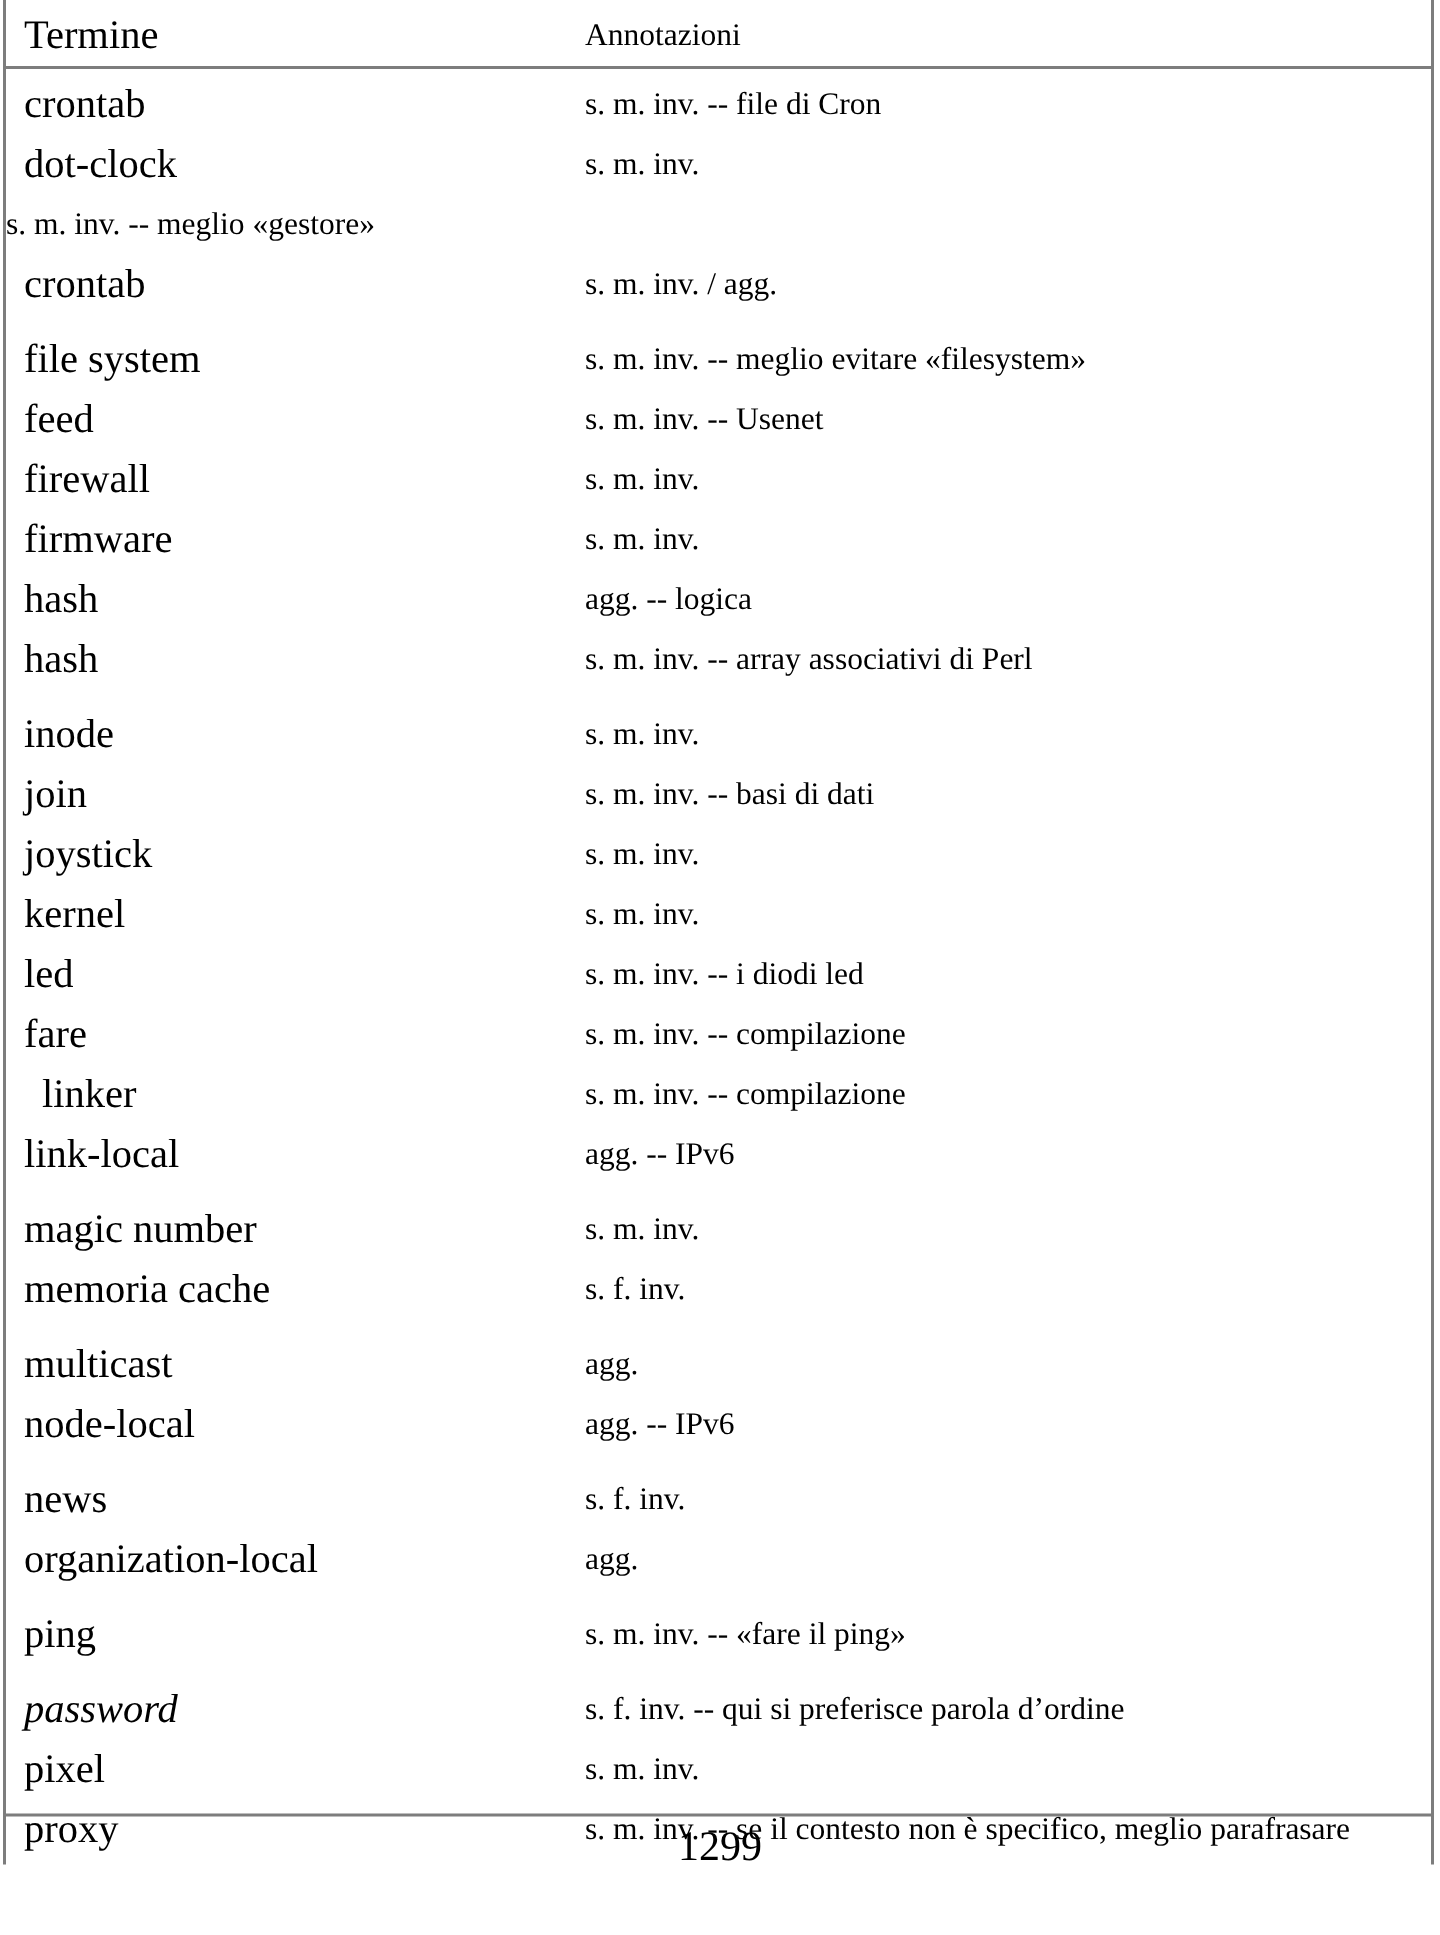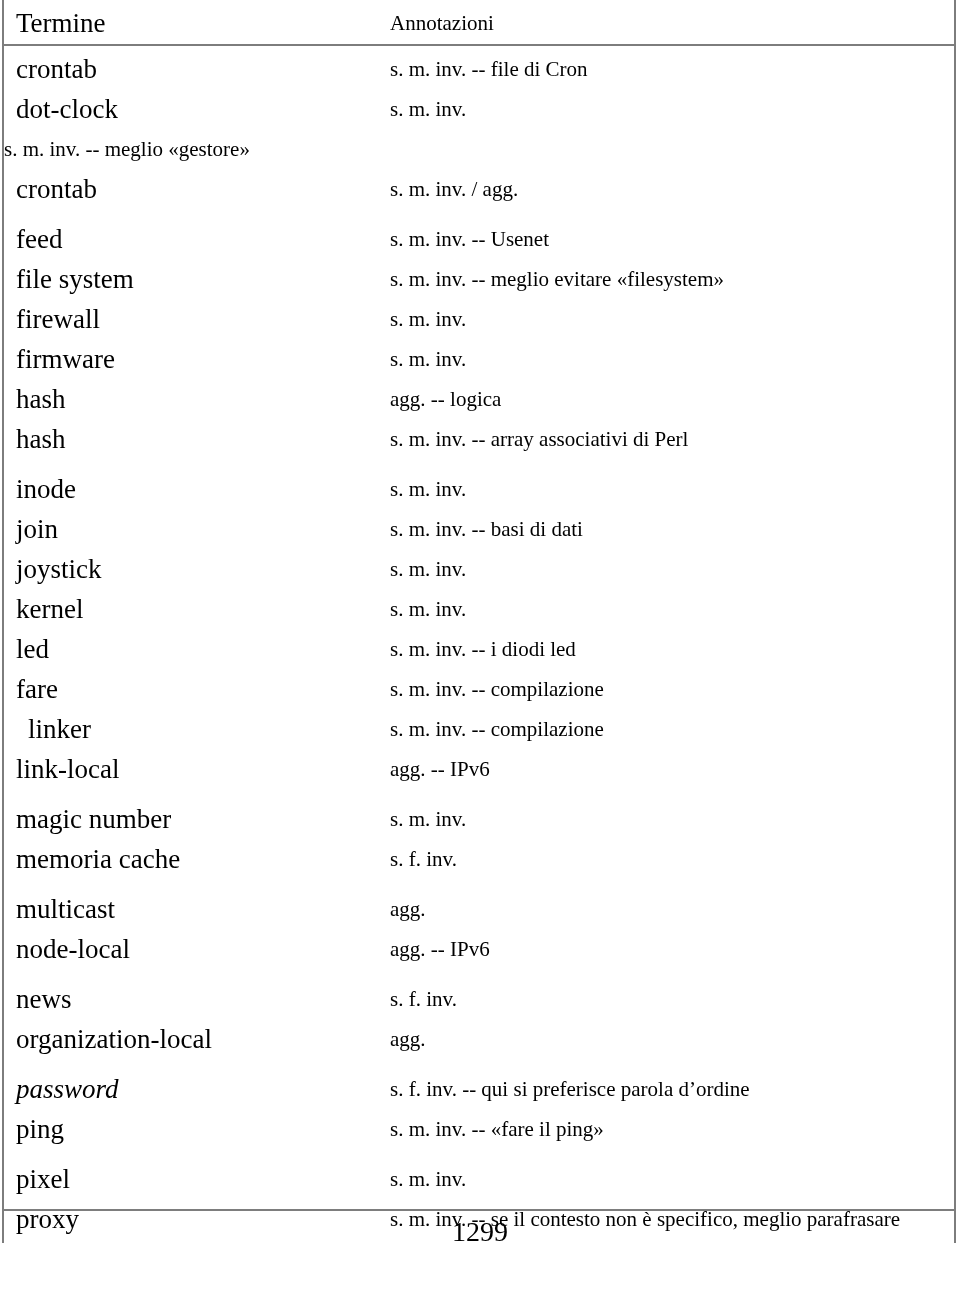--- a/index.html
+++ b/index.html
@@ -137,28 +137,28 @@
           <div class="col-note">s. m. inv.</div>
         </div>
         <div class="row">
           <div class="col-note">s. m. inv. -- meglio «gestore»</div>
         </div>
         <div class="row gap-after">
           <div class="col-term">crontab</div>
           <div class="col-note">s. m. inv. / agg.</div>
         </div>
         <div class="row">
+          <div class="col-term">file system</div>
+          <div class="col-note">s. m. inv. -- meglio evitare «filesystem»</div>
+        </div>
+        <div class="row">
           <div class="col-term">feed</div>
           <div class="col-note">s. m. inv. -- Usenet</div>
         </div>
         <div class="row">
-          <div class="col-term">file system</div>
-          <div class="col-note">s. m. inv. -- meglio evitare «filesystem»</div>
-        </div>
-        <div class="row">
           <div class="col-term">firewall</div>
           <div class="col-note">s. m. inv.</div>
         </div>
         <div class="row">
           <div class="col-term">firmware</div>
           <div class="col-note">s. m. inv.</div>
         </div>
         <div class="row">
           <div class="col-term">hash</div>
           <div class="col-note">agg. -- logica</div>
@@ -216,28 +216,28 @@
           <div class="col-note">agg. -- IPv6</div>
         </div>
         <div class="row">
           <div class="col-term">news</div>
           <div class="col-note">s. f. inv.</div>
         </div>
         <div class="row gap-after">
           <div class="col-term">organization-local</div>
           <div class="col-note">agg.</div>
         </div>
+        <div class="row gap-after">
+          <div class="col-term">ping</div>
+          <div class="col-note">s. m. inv. -- «fare il ping»</div>
+        </div>
         <div class="row">
           <div class="col-term term-italic">password</div>
           <div class="col-note">s. f. inv. -- qui si preferisce parola d’ordine</div>
         </div>
-        <div class="row gap-after">
-          <div class="col-term">ping</div>
-          <div class="col-note">s. m. inv. -- «fare il ping»</div>
-        </div>
         <div class="row">
           <div class="col-term">pixel</div>
           <div class="col-note">s. m. inv.</div>
         </div>
         <div class="row">
           <div class="col-term">proxy</div>
           <div class="col-note note-two-line">s. m. inv. -- se il contesto non è specifico, meglio parafrasare</div>
         </div>
       </div>
 

